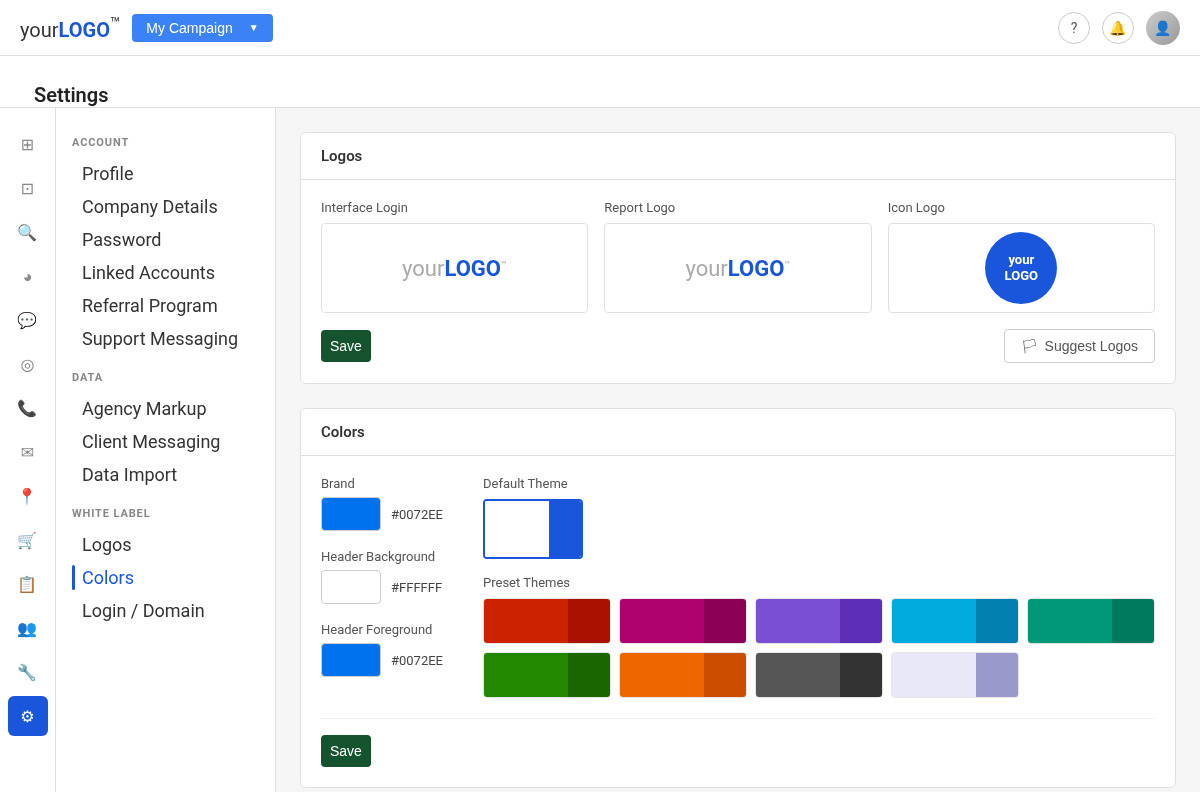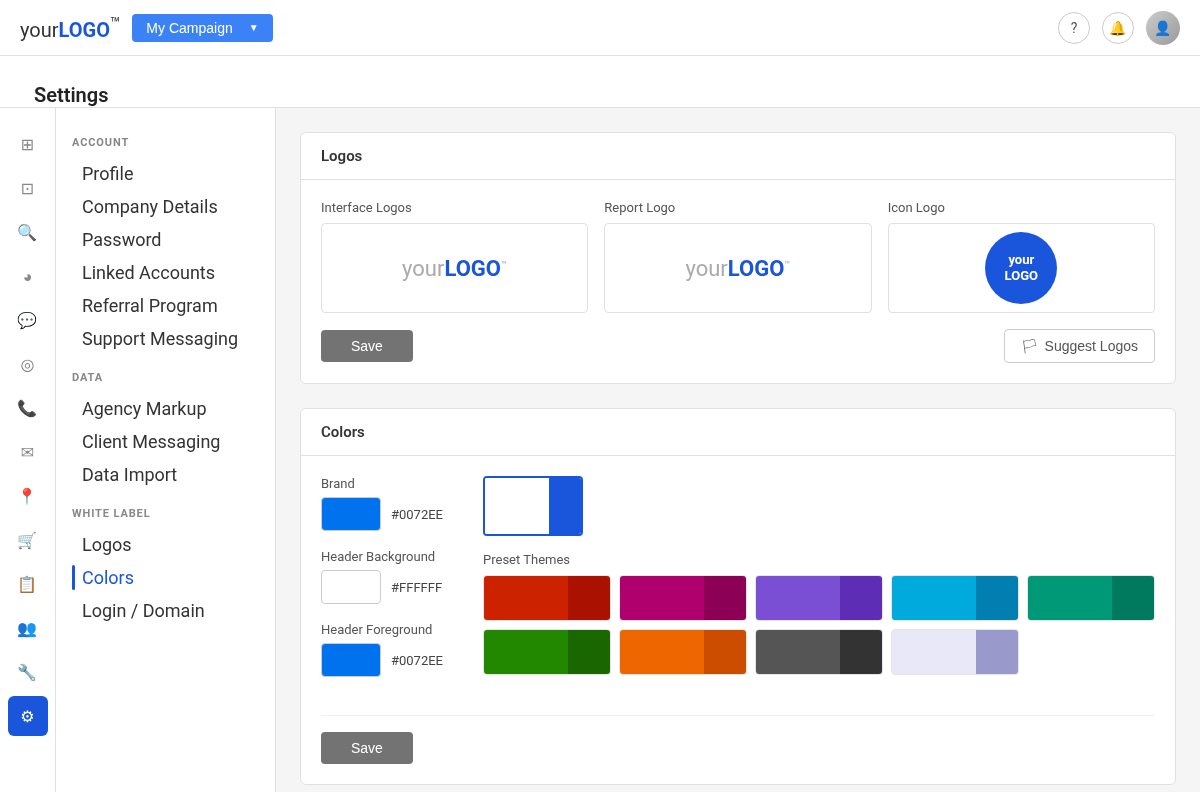--- a/index.html
+++ b/index.html
@@ -245,25 +245,25 @@
     }
 
     .logos-footer {
       display: flex;
       align-items: center;
       justify-content: space-between;
     }
 
     
     .btn-primary {
-      background: #737373;
+      background: #14532d;
       color: #fff;
       border: none;
       border-radius: 4px;
-      padding: 8px 30px;
+      padding: 8px 9px;
       font-size: 14px;
       cursor: pointer;
     }
     .btn-secondary {
       background: #fff;
       color: #555;
       border: 1px solid #ccc;
       border-radius: 4px;
       padding: 8px 16px;
       font-size: 14px;
@@ -433,21 +433,21 @@
     <a class="nav-item">Login / Domain</a>
   </div>
 
   <div class="content-area">
 
     <div class="section-card">
       <div class="section-header">Logos</div>
       <div class="section-body">
         <div class="logos-row">
           <div class="logo-box">
-            <div class="logo-box-label">Interface Logos</div>
+            <div class="logo-box-label">Interface Login</div>
             <div class="logo-preview">
               <span class="logo-text-preview">your<strong>LOGO</strong><sup>™</sup></span>
             </div>
           </div>
           <div class="logo-box">
             <div class="logo-box-label">Report Logo</div>
             <div class="logo-preview">
               <span class="logo-text-preview">your<strong>LOGO</strong><sup>™</sup></span>
             </div>
           </div>
@@ -494,20 +494,21 @@
             <div class="color-field-group">
               <div class="color-field-label">Header Foreground</div>
               <div class="color-field-row">
                 <div class="color-swatch" style="background:#0072EE;"></div>
                 <span class="color-hex">#0072EE</span>
               </div>
             </div>
           </div>
 
           <div class="color-right">
+            <div class="default-theme-section-label">Default Theme</div>
             <div class="default-theme-preview">
               <div class="left-part"></div>
               <div class="right-part"></div>
             </div>
             <div class="preset-themes-label">Preset Themes</div>
             <div class="preset-grid">
               <div class="preset-item">
                 <div class="p-left" style="background:#cc2200;"></div>
                 <div class="p-right" style="background:#aa1100;"></div>
               </div>

